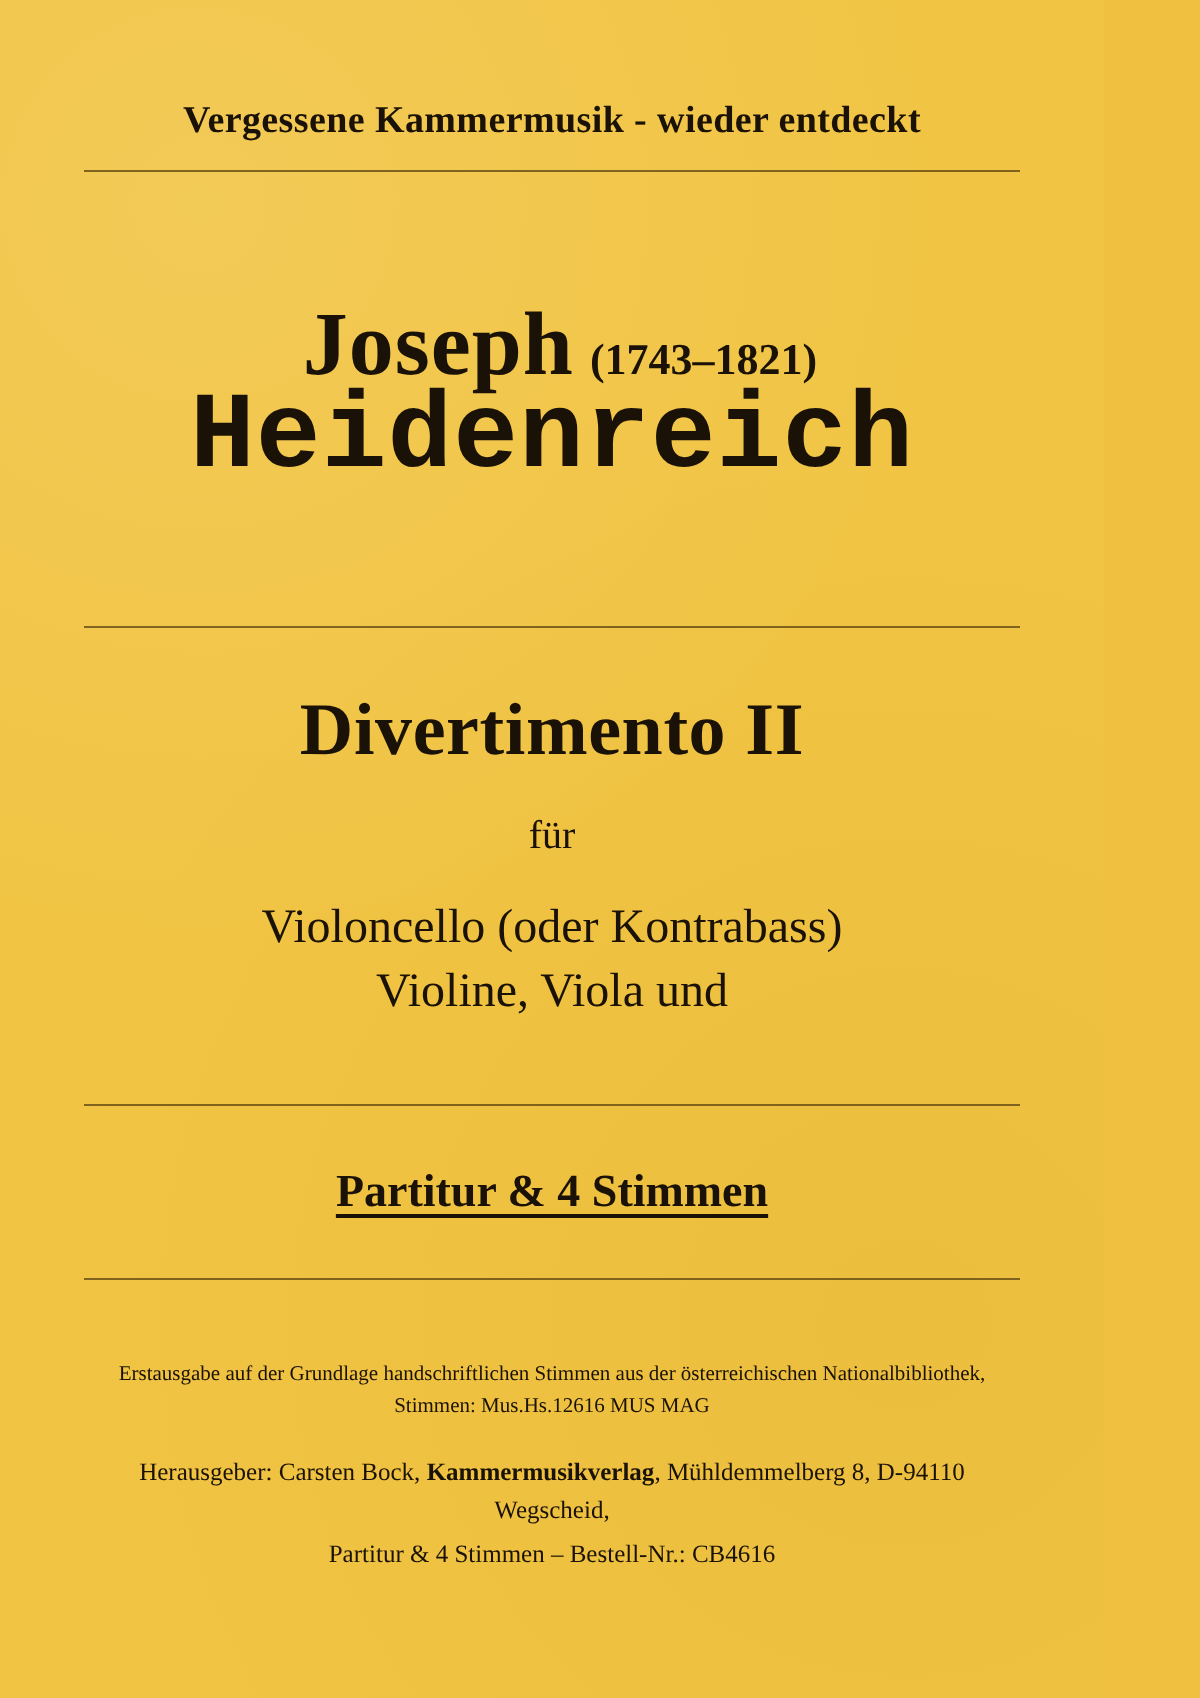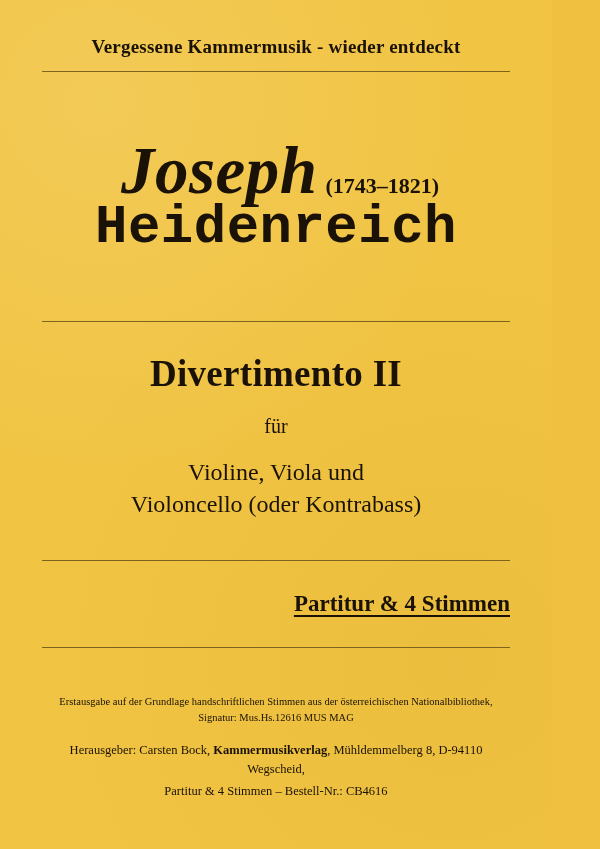--- a/index.html
+++ b/index.html
@@ -12,21 +12,21 @@
     background: #f0c040;
     font-family: "Liberation Serif", serif;
     color: #1a1206;
     overflow: hidden;
   }
   .page {
     position: relative;
     width: 552px;
     height: 849px;
     box-sizing: border-box;
-    padding: 4px 42px;
+    padding: 18px 42px;
     background: #f1c443;
     background-image:
       radial-gradient(circle at 18% 12%, rgba(255,255,255,0.10), rgba(255,255,255,0) 45%),
       radial-gradient(circle at 82% 78%, rgba(180,120,10,0.08), rgba(255,255,255,0) 55%);
     display: flex;
     flex-direction: column;
   }
 
   .rule {
     border: 0;
@@ -44,27 +44,26 @@
     letter-spacing: 0.2px;
     margin-top: 32px;
     margin-bottom: 13px;
   }
 
   .composer-block {
     margin-top: 64px;
     text-align: center;
   }
   .composer-first {
-    font-size: 67px;
+    font-size: 45px;
     font-weight: bold;
     line-height: 1.02;
     letter-spacing: 0.5px;
     display: inline-block;
     position: relative;
-    font-style: italic;
   }
   .composer-dates {
     font-size: 22px;
     font-weight: bold;
     vertical-align: super;
     position: relative;
     top: 6px;
     left: 8px;
     letter-spacing: 0px;
   }
@@ -95,21 +94,21 @@
     text-align: center;
     font-size: 24px;
     margin-top: 18px;
     line-height: 1.34;
   }
   .instrumentation div { white-space: nowrap; }
 
   .rule-after-instr { margin-top: 40px; }
 
   .parts-line {
-    text-align: right;
+    text-align: center;
     font-size: 23px;
     font-weight: bold;
     margin-top: 30px;
     margin-bottom: 30px;
     text-decoration: underline;
     text-underline-offset: 4px;
   }
 
   .footer {
     margin-top: auto;
@@ -148,36 +147,36 @@
       <span class="composer-first">Joseph</span><span class="composer-dates">(1743–1821)</span>
     </div>
     <div class="composer-last">Heidenreich</div>
   </div>
 
   <hr class="rule rule-after-composer">
 
   <div class="work-title">Divertimento II</div>
   <div class="fuer">für</div>
   <div class="instrumentation">
+    <div>Violoncello (oder Kontrabass)</div>
     <div>Violine, Viola und</div>
-    <div>Violoncello (oder Kontrabass)</div>
   </div>
 
   <hr class="rule rule-after-instr">
 
   <div class="parts-line">Partitur &amp; 4 Stimmen</div>
 
   <hr class="rule">
 
   <div class="spacer-flex"></div>
 
   <div class="footer">
     <div class="source-note">
       <div>Erstausgabe auf der Grundlage handschriftlichen Stimmen aus der österreichischen Nationalbibliothek,</div>
-      <div>Signatur: Mus.Hs.12616 MUS MAG</div>
+      <div>Stimmen: Mus.Hs.12616 MUS MAG</div>
     </div>
     <div class="publisher">
       <div><span>Herausgeber: Carsten Bock, </span><b>Kammermusikverlag</b><span>, Mühldemmelberg 8, D-94110 Wegscheid,</span></div>
       <div class="order-line">Partitur &amp; 4 Stimmen – Bestell-Nr.: CB4616</div>
     </div>
   </div>
 
 </div>
 
 </body></html>

